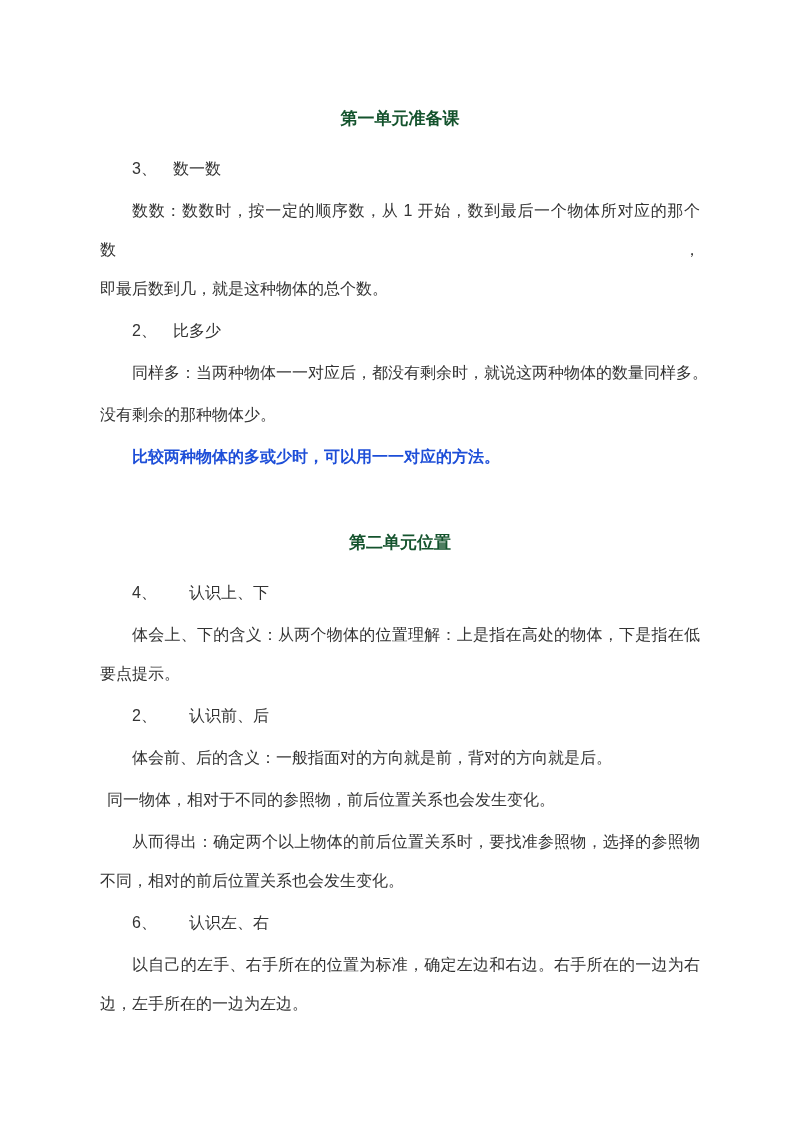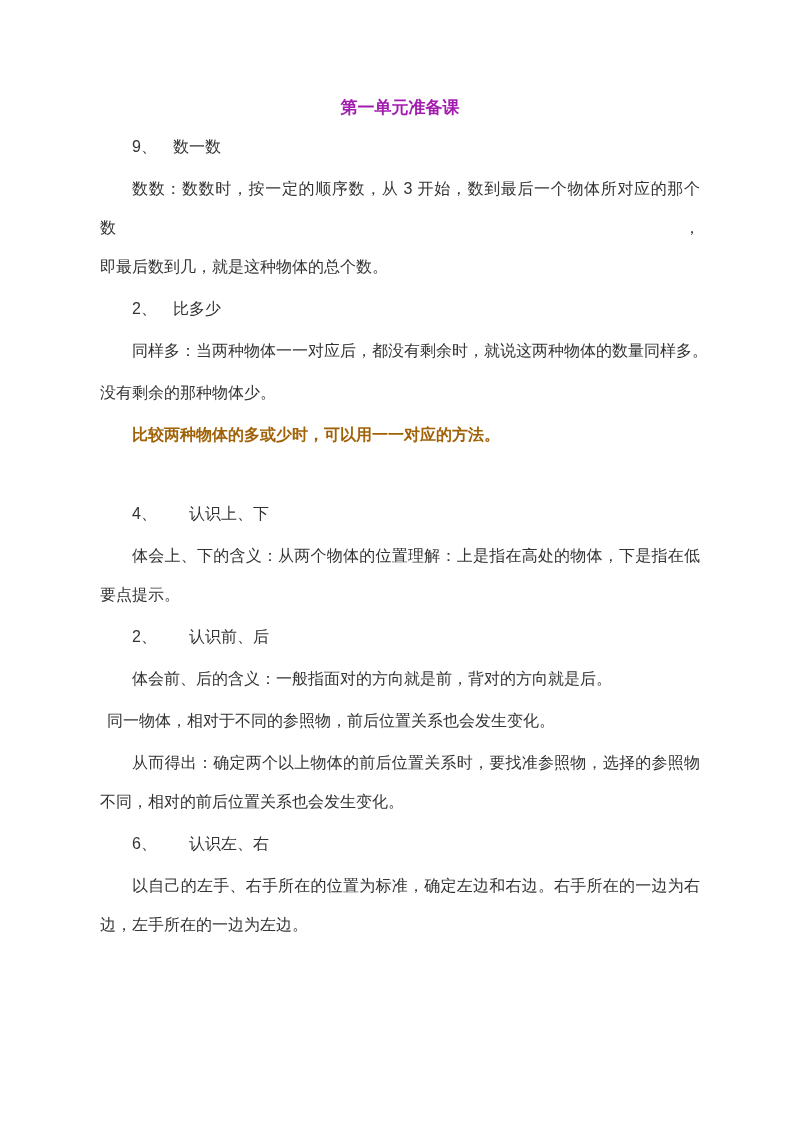--- a/index.html
+++ b/index.html
@@ -9,47 +9,47 @@
     background: #ffffff;
     box-sizing: border-box;
     padding: 89px 93px 0 100px;
     overflow: hidden;
     font-family: "Liberation Sans", sans-serif;
     color: #333333;
   }
   .title {
     font-size: 17px;
     font-weight: bold;
-    color: #a21caf;
+    color: #14532d;
     text-align: center;
     line-height: 30px;
-    margin: 4px;
+    margin: 15px;
   }
   .p { margin: 3px 0 0 0; font-size: 16px; }
   .line { line-height: 39px; white-space: nowrap; }
   .indent { text-indent: 32px; }
   .indent-half { text-indent: 7px; }
   .fill { text-align: justify; text-align-last: justify; white-space: normal; }
-  .red { color: #a16207; font-weight: bold; }
+  .red { color: #1d4ed8; font-weight: bold; }
   .section-gap { height: 37px; }
 </style>
 </head>
 <body>
 
 <div>
 
   <section>
     <h1 class="title">第一单元准备课</h1>
 
     <div class="p">
-      <div class="line indent">9、　数一数</div>
+      <div class="line indent">3、　数一数</div>
     </div>
 
     <div class="p">
-      <div class="line indent fill">数数：数数时，按一定的顺序数，从 3 开始，数到最后一个物体所对应的那个数，</div>
+      <div class="line indent fill">数数：数数时，按一定的顺序数，从 1 开始，数到最后一个物体所对应的那个数，</div>
       <div class="line">即最后数到几，就是这种物体的总个数。</div>
     </div>
 
     <div class="p">
       <div class="line indent">2、　比多少</div>
     </div>
 
     <div class="p">
       <div class="line indent">同样多：当两种物体一一对应后，都没有剩余时，就说这两种物体的数量同样多。</div>
     </div>
@@ -59,20 +59,21 @@
     </div>
 
     <div class="p">
       <div class="line indent red">比较两种物体的多或少时，可以用一一对应的方法。</div>
     </div>
   </section>
 
   <div class="section-gap"></div>
 
   <section>
+    <h1 class="title">第二单元位置</h1>
 
     <div class="p">
       <div class="line indent">4、　　认识上、下</div>
     </div>
 
     <div class="p">
       <div class="line indent fill">体会上、下的含义：从两个物体的位置理解：上是指在高处的物体，下是指在低</div>
       <div class="line">要点提示。</div>
     </div>
 

